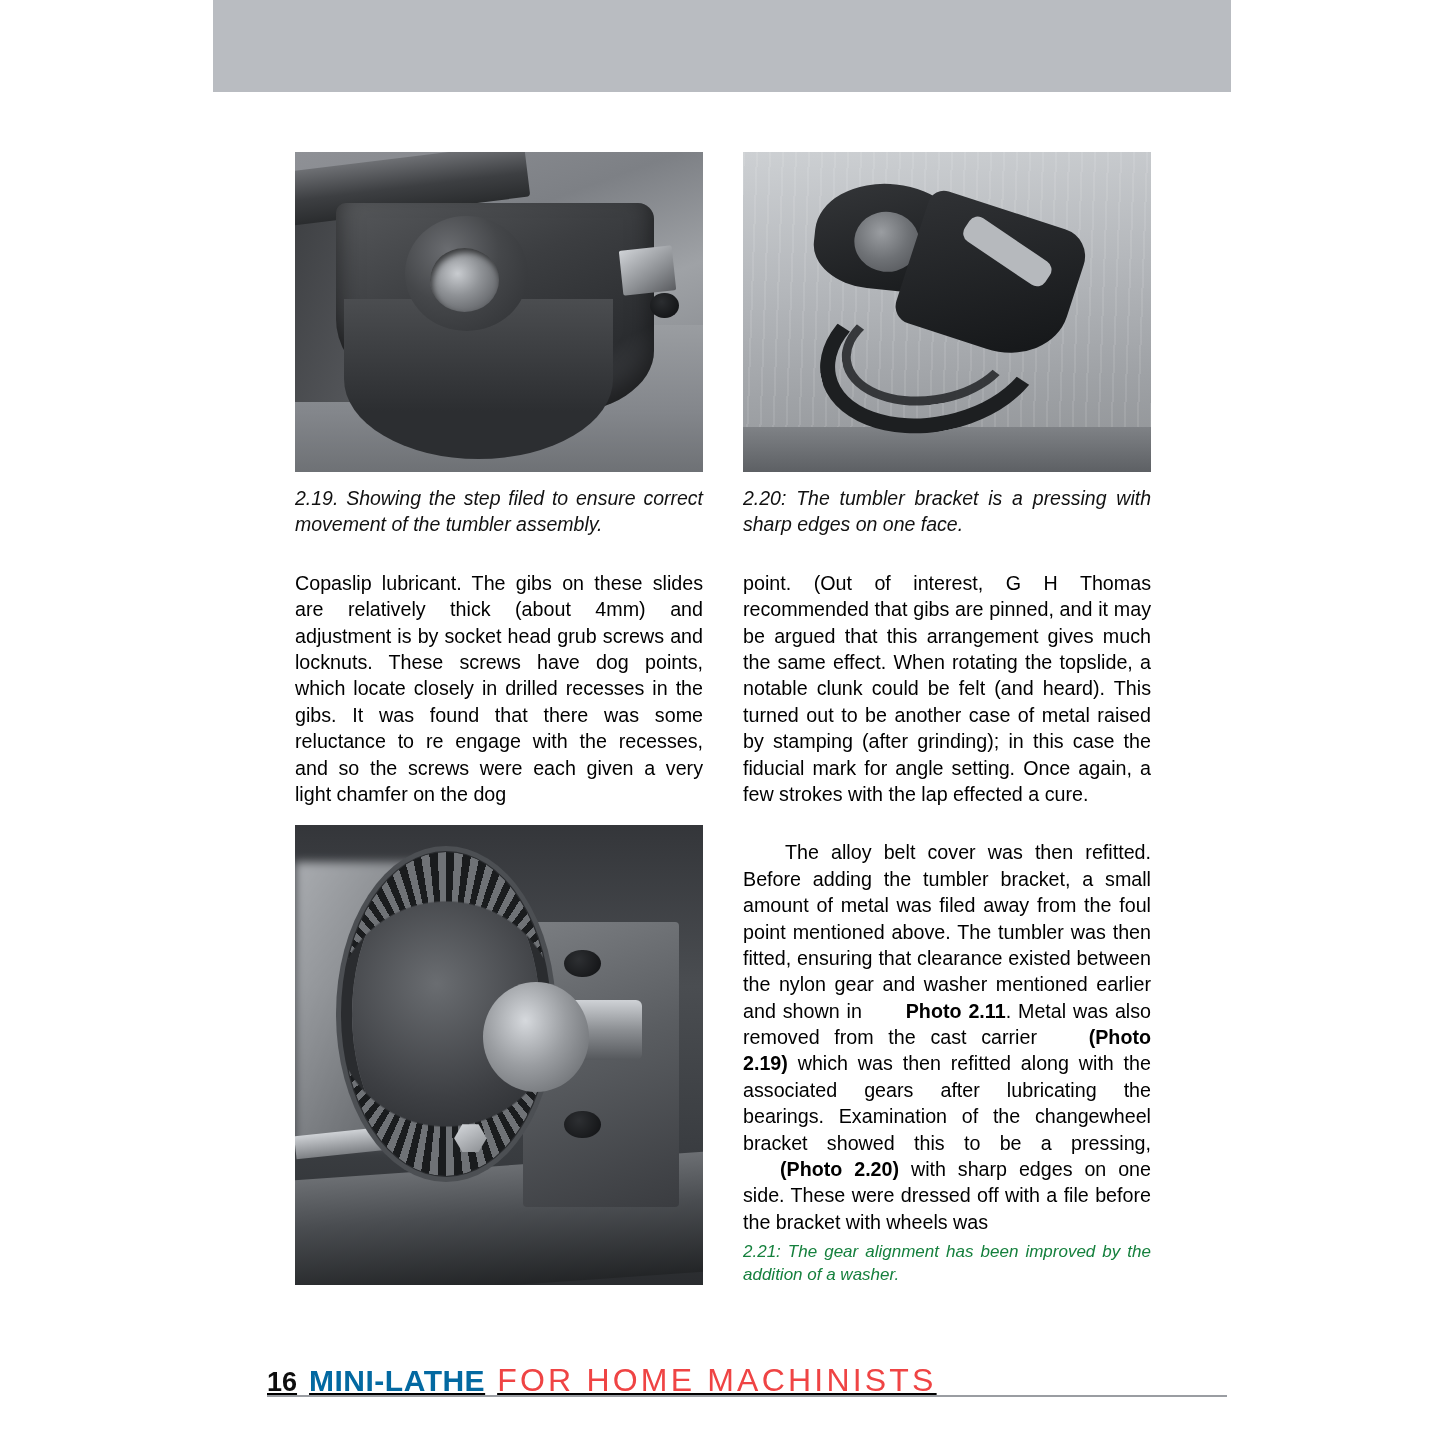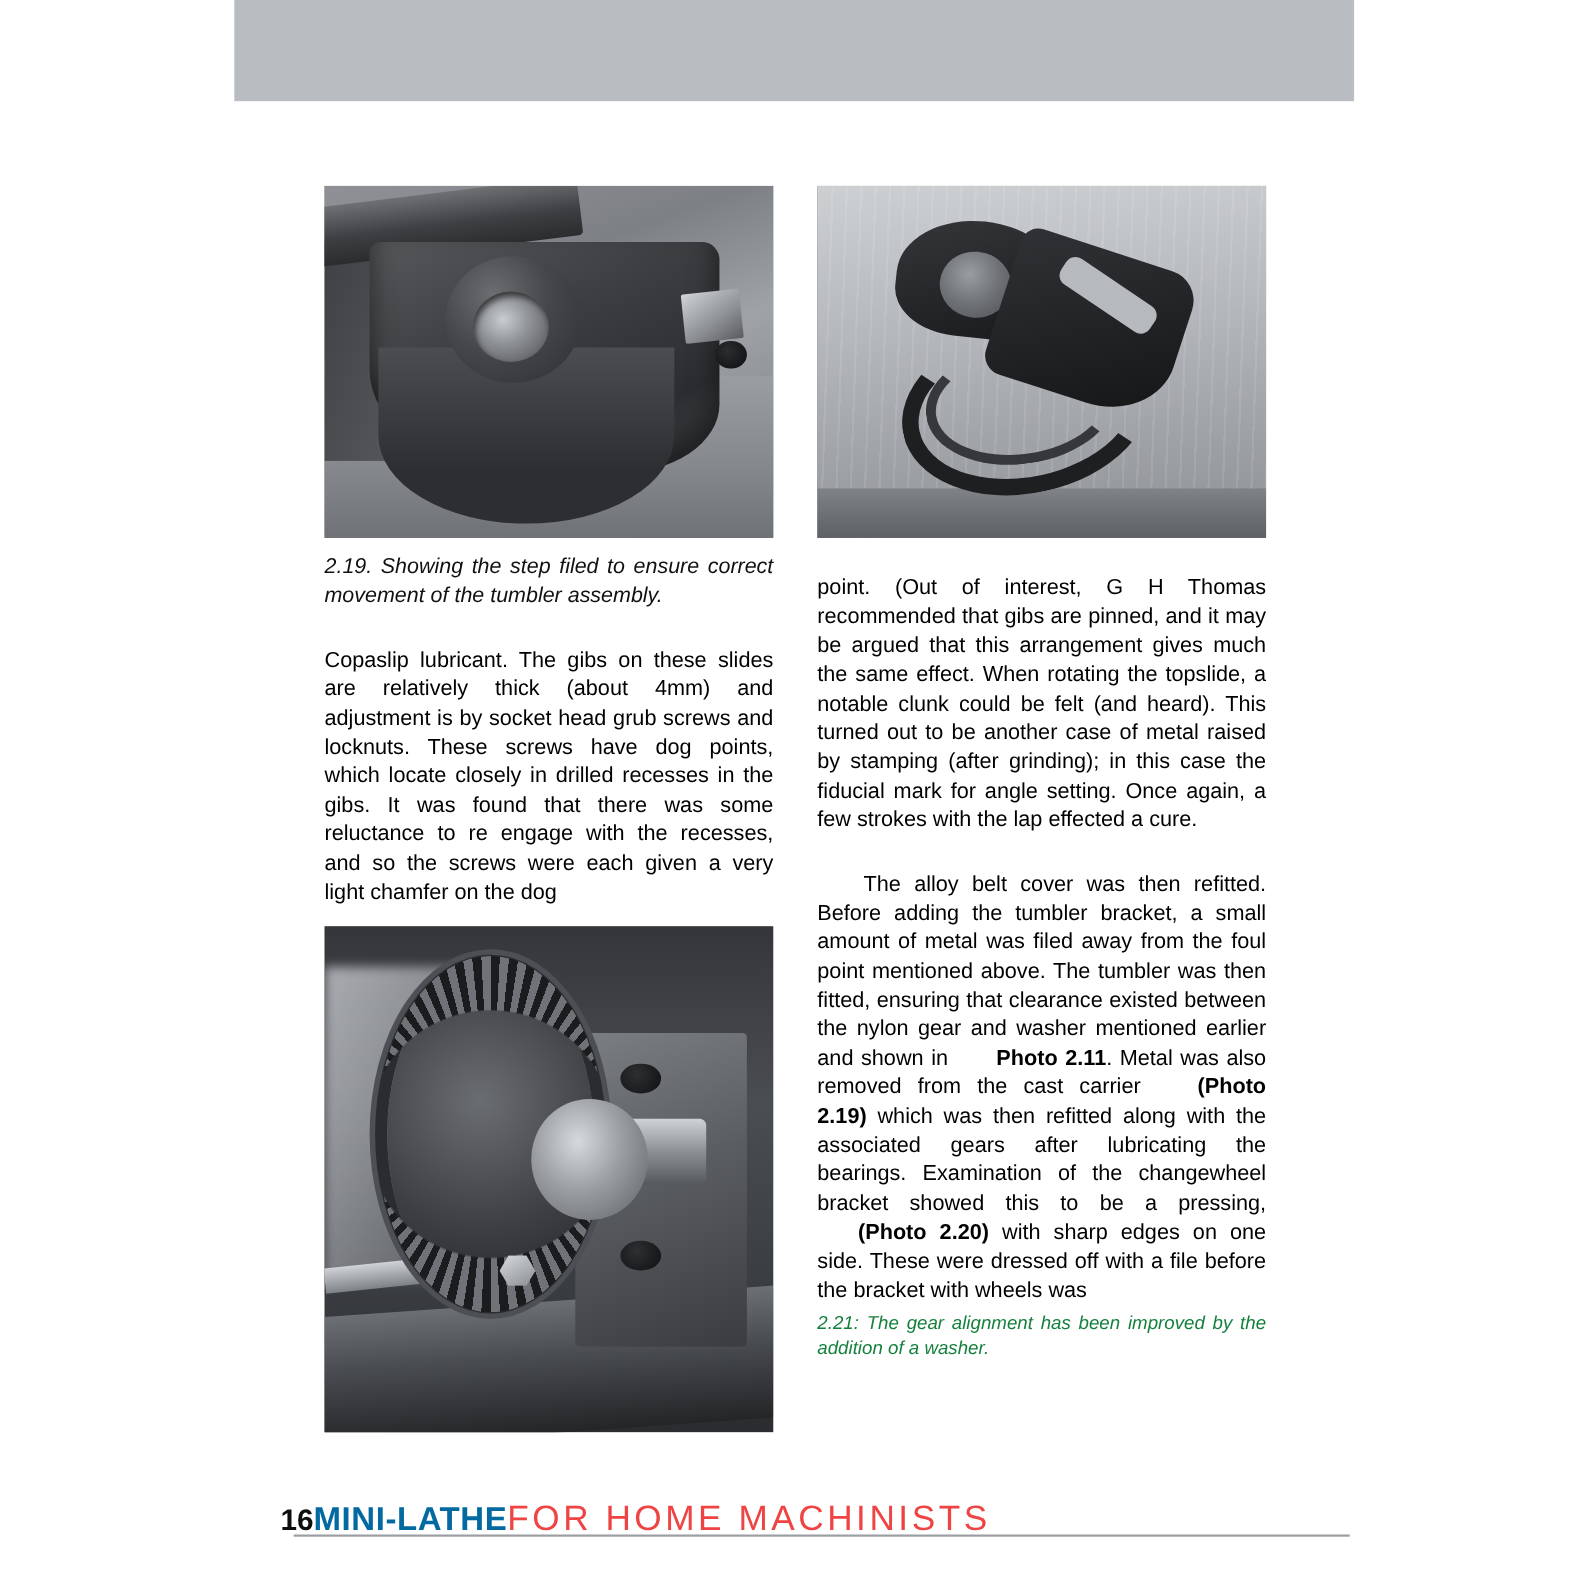--- a/index.html
+++ b/index.html
@@ -23,21 +23,21 @@
     top: 0;
     width: 1018px;
     height: 92px;
     background: #b9bcc1;
   }
 
   
   .content {
     position: absolute;
     left: 295px;
-    top: 169px;
+    top: 152px;
     width: 855px;
   }
 
   .cols {
     display: flex;
     gap: 40px;
   }
   .col {
     width: 408px;
   }
@@ -78,25 +78,27 @@
     font-size: 17px;
     line-height: 1.33;
     color: #15803d;
     margin-top: 6px;
     text-align: justify;
   }
 
   
   .footer {
     position: absolute;
-    left: 255px;
+    left: 267px;
     top: 1362px;
     width: 960px;
     display: flex;
     align-items: baseline;
+    gap: 12px;
+    text-decoration: underline;
   }
   .footer-page {
     font-size: 27px;
     font-weight: bold;
     color: #0e0e0e;
     letter-spacing: 0px;
   }
   .footer-title {
     font-size: 30px;
     font-weight: bold;
@@ -348,20 +350,21 @@
           <div class="p2-part">
             <div class="p2-head"></div>
             <div class="p2-head-hole"></div>
             <div class="p2-arm"></div>
             <div class="p2-slot"></div>
             <div class="p2-curve"></div>
             <div class="p2-curve2"></div>
           </div>
         </div>
 
+        <div class="caption">2.20: The tumbler bracket is a pressing with sharp edges on one face.</div>
 
         <div class="body-text">point. (Out of interest, G H Thomas recommended that gibs are pinned, and it may be argued that this arrangement gives much the same effect. When rotating the topslide, a notable clunk could be felt (and heard). This turned out to be another case of metal raised by stamping (after grinding); in this case the fiducial mark for angle setting. Once again, a few strokes with the lap effected a cure.</div>
 
         <div class="body-text indent"><span>The alloy belt cover was then refitted. Before adding the tumbler bracket, a small amount of metal was filed away from the foul point mentioned above. The tumbler was then fitted, ensuring that clearance existed between the nylon gear and washer mentioned earlier and shown in </span><b>Photo 2.11</b><span>. Metal was also removed from the cast carrier </span><b>(Photo 2.19)</b><span> which was then refitted along with the associated gears after lubricating the bearings. Examination of the changewheel bracket showed this to be a pressing, </span><b>(Photo 2.20)</b><span> with sharp edges on one side. These were dressed off with a file before the bracket with wheels was</span></div>
 
         <div class="caption-inline">2.21: The gear alignment has been improved  by the addition of a washer.</div>
 
       </div>
     </div>
   </div>

